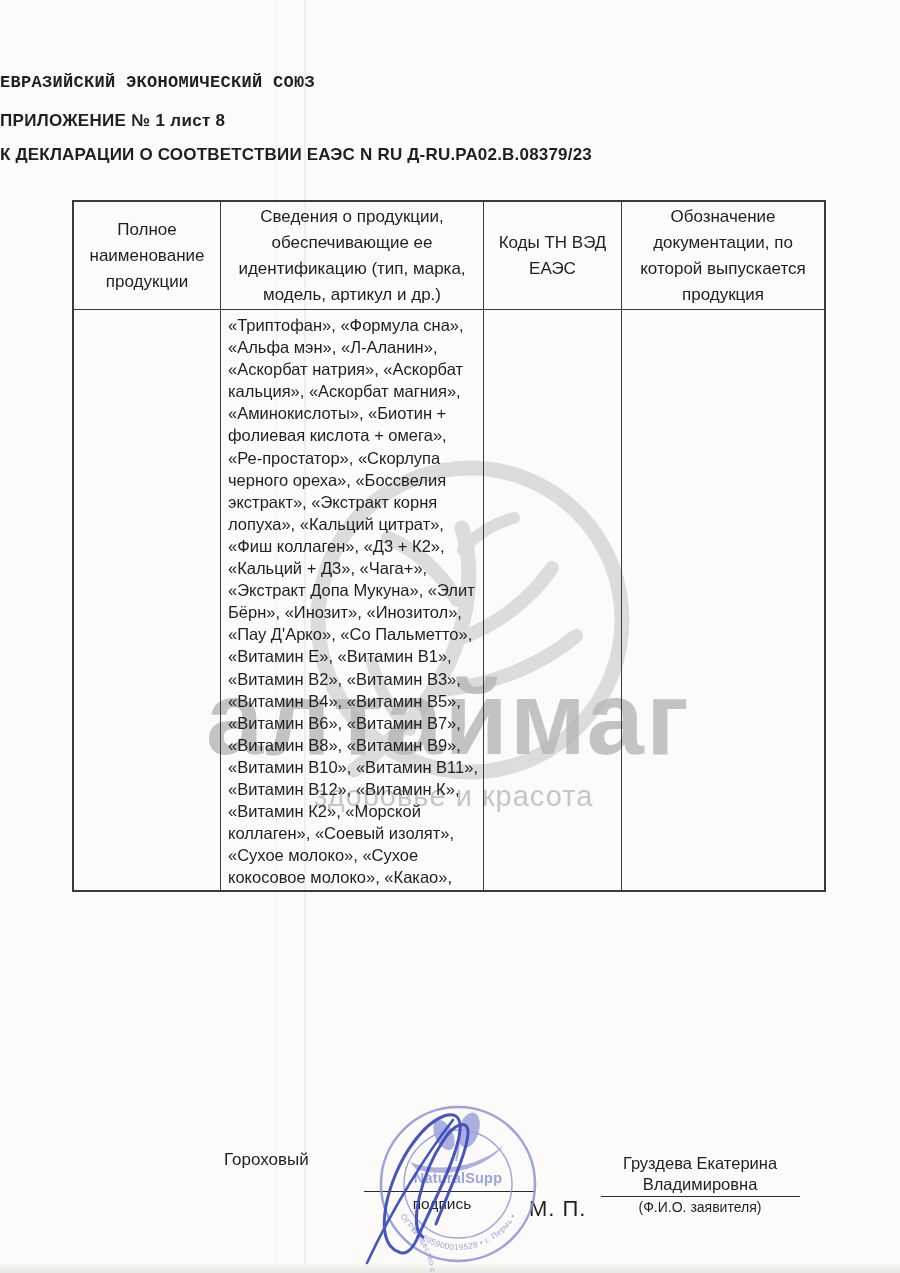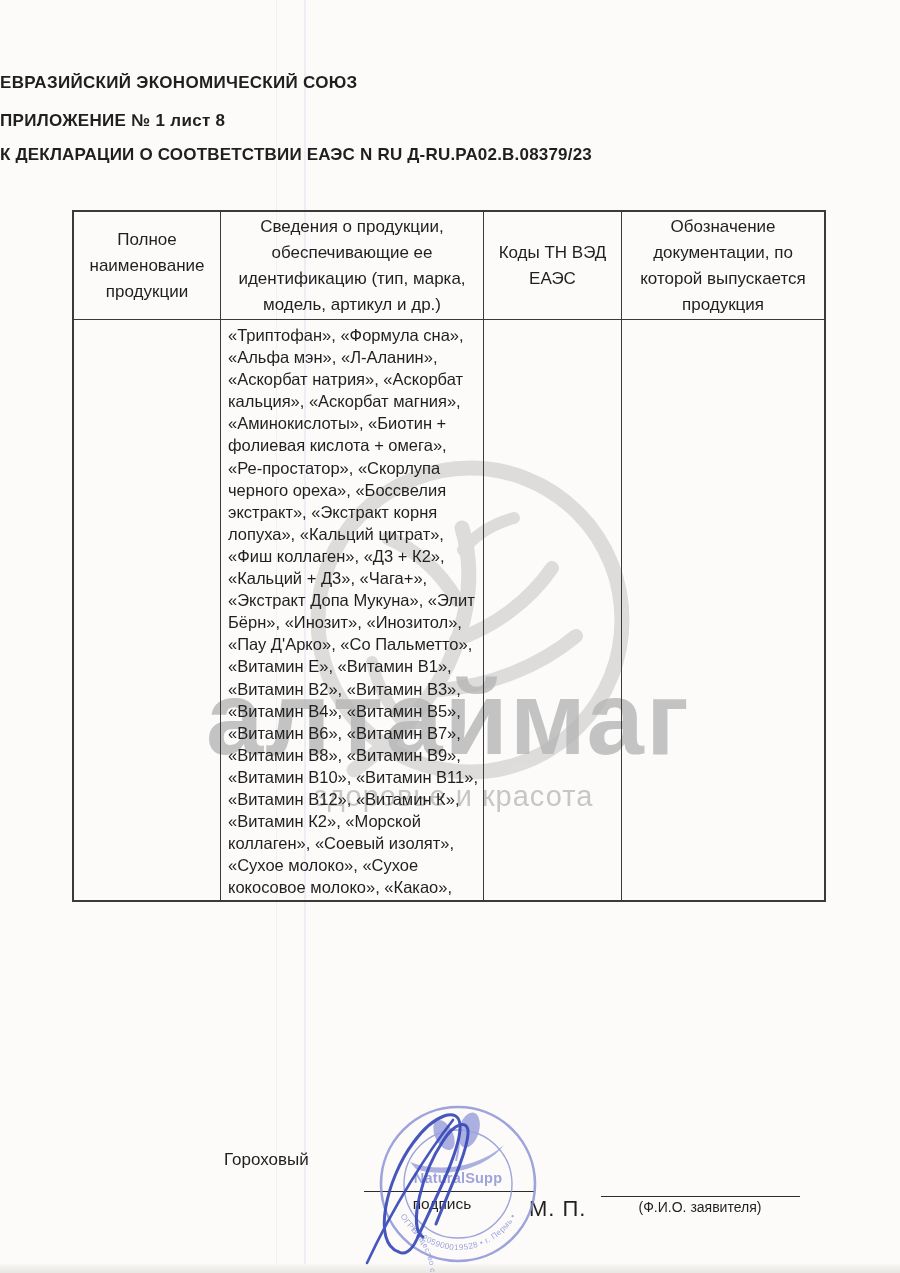--- a/index.html
+++ b/index.html
@@ -18,28 +18,28 @@
   .scan-bottom{position:absolute;left:0;top:1264px;width:900px;height:9px;
     background:linear-gradient(#f8f7f5,#e9e7e3);}
 
   
   .watermark{position:absolute;inset:0;z-index:1;padding-left:9px;}
   .wm-tree{position:absolute;left:292px;top:448px;}
   .wm-brand{position:absolute;left:206px;top:660px;font-size:103px;font-weight:700;
     letter-spacing:2px;color:var(--watermark-text);opacity:.8;white-space:nowrap;}
   .wm-tagline{position:absolute;left:314px;top:780px;font-size:29px;color:#c4c4c4;
     letter-spacing:1px;opacity:.95;white-space:nowrap;}
-  .t1{position:absolute;left:0;top:73px;width:820px;font-size:17px;font-weight:700;letter-spacing:.3px;}
+  .t1{position:absolute;left:0;top:73px;width:820px;font-size:17px;font-weight:700;letter-spacing:.3px;font-family:Liberation Mono, monospace;}
   .t2{position:absolute;left:0;top:111px;width:792px;font-size:17px;font-weight:700;letter-spacing:.3px;}
   .t3{position:absolute;left:0;top:145px;width:744px;font-size:17px;font-weight:700;letter-spacing:.2px;}
 
   
   .doc-table{position:absolute;left:72px;top:200px;width:754px;height:692px;z-index:2;
     border:2px solid var(--border);display:grid;
-    grid-template-columns:146px 263px 138px 1fr;grid-template-rows:108px 1fr;margin-top:10px;}
+    grid-template-columns:146px 263px 138px 1fr;grid-template-rows:108px 1fr;}
   .cell{border-left:1.5px solid var(--border);}
   .cell.first{border-left:none;}
   .hcell{border-bottom:1.8px solid var(--border);display:flex;align-items:center;
     justify-content:center;text-align:center;font-size:17px;line-height:26px;padding:2px 7px;}
   .bcell{padding:4px 3px 0 7px;font-size:16.5px;line-height:22.1px;overflow:hidden;}
 
   
   .footer-item{position:absolute;z-index:2;}
   .applicant{left:224px;top:1150px;font-size:17px;}
   .sig-line{left:364px;top:1191px;width:170px;border-top:1.6px solid #2c2c2c;height:0;}
@@ -92,20 +92,21 @@
       <span>«Триптофан», «Формула сна», «Альфа мэн», «Л-Аланин», «Аскорбат натрия», «Аскорбат кальция», «Аскорбат магния», «Аминокислоты», «Биотин + фолиевая кислота + омега», «Ре-простатор», «Скорлупа черного ореха», «Боссвелия экстракт», «Экстракт корня лопуха», «Кальций цитрат», «Фиш коллаген», «Д3 + К2», «Кальций + Д3», «Чага+», «Экстракт Допа Мукуна», «Элит Бёрн», «Инозит», «Инозитол», «Пау Д'Арко», «Со Пальметто», «Витамин Е», «Витамин В1», «Витамин В2», «Витамин В3», «Витамин В4», «Витамин В5», «Витамин В6», «Витамин В7», «Витамин В8», «Витамин В9», «Витамин В10», «Витамин В11», «Витамин В12», «Витамин К», «Витамин К2», «Морской коллаген», «Соевый изолят», «Сухое молоко», «Сухое кокосовое молоко», «Какао», «Какао-порошок», «Матча», «Матча чай», «Матча голубой», «Матча красный», «Матча зеленый», «Кокосовый сахар», «Гороховый протеин», «Тыквенный протеин», «Кокосовая мука», «Яблочный пектин», «Агар-араг», «Семена чиа», «Паприка», «Ягоды сублимированные»,</span>
     </div>
     <div class="cell bcell"></div>
     <div class="cell bcell"></div>
   </div>
 
   <div class="footer-item applicant">Гороховый</div>
   <div class="footer-item sig-line"></div>
   <div class="footer-item sig-caption">подпись</div>
   <div class="footer-item seal-mark">М. П.</div>
+  <div class="footer-item name-block">Груздева Екатерина Владимировна</div>
   <div class="footer-item name-line"></div>
   <div class="footer-item name-caption">(Ф.И.О. заявителя)</div>
 
   <svg class="stamp-svg" width="176" height="176" viewBox="0 0 176 176">
     <defs>
       <path id="ringPath" d="M 41.3 131.7 A 66 66 0 1 1 41.2 131.6"></path>
       <path id="bottomPath" d="M 28.2 112.9 A 66 66 0 0 0 147.8 112.9"></path>
     </defs>
     <g opacity="0.85">
       <circle cx="88" cy="85" r="77" fill="none" stroke="var(--stamp)" stroke-width="2.6"></circle>

